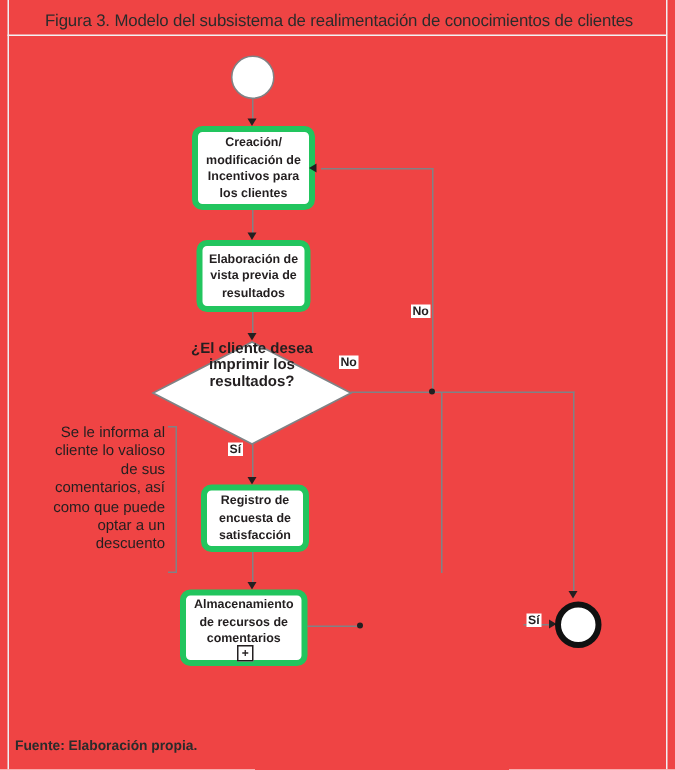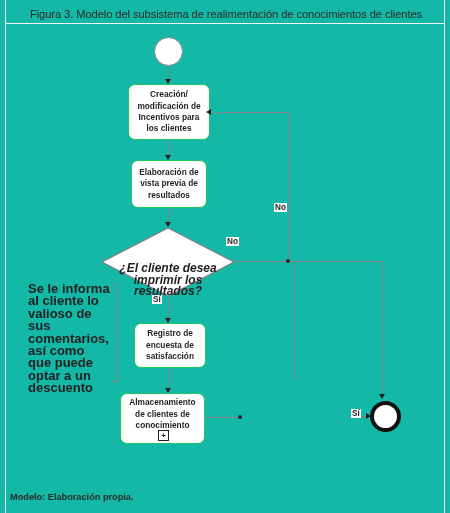--- a/index.html
+++ b/index.html
@@ -9,21 +9,21 @@
   }
   body {
     font-family: "Liberation Sans", sans-serif;
     color: #231f20;
   }
   #page {
     position: relative;
     width: 450px;
     height: 513px;
     overflow: hidden;
-    background: #14b8a6;
+    background: #ef4444;
   }
   
   .frame-left {
     position: absolute;
     left: 5px; top: 0; width: 1px; height: 513px;
     background: #f0f0f2;
   }
   .frame-right {
     position: absolute;
     left: 444px; top: 0; width: 1px; height: 513px;
@@ -51,21 +51,21 @@
     font-weight: bold;
     color: #2b2b2b;
   }
 
   
   .node {
     position: absolute;
     box-sizing: border-box;
   }
   .proc {
-    border: 1px solid #22c55e;
+    border: 4px solid #22c55e;
     border-radius: 7px;
     background: #ffffff;
     display: flex;
     align-items: center;
     justify-content: center;
     text-align: center;
     font-size: 8.3px;
     font-weight: bold;
     line-height: 11.4px;
     color: #231f20;
@@ -84,29 +84,28 @@
     background: #ffffff;
   }
 
   .diamond-wrap { position: absolute; }
   .diamond-wrap svg { display: block; }
   .diamond-label {
     position: absolute;
     left: 0; top: 0;
     width: 100%; height: 100%;
     display: flex;
-    align-items: flex-end;
+    align-items: flex-start;
     justify-content: center;
     text-align: center;
-    font-size: 12px;
+    font-size: 10px;
     font-weight: bold;
     line-height: 11.2px;
     color: #231f20;
     pointer-events: none;
-    font-style: italic;
   }
   .diamond-label span { display: block; width: 86%; }
 
   
   .plus-mark {
     position: absolute;
     width: 9px; height: 9px;
     border: 1px solid #231f20;
     background: #ffffff;
     display: flex;
@@ -152,23 +151,23 @@
     font-weight: bold;
     color: #231f20;
     background: #ffffff;
     padding: 0 1px;
     white-space: nowrap;
   }
 
   
   .note {
     position: absolute;
-    text-align: left;
-    font-size: 13px;
-    font-weight: bold;
+    text-align: right;
+    font-size: 10px;
+    font-weight: normal;
     line-height: 12.4px;
     color: #231f20;
   }
   .note-bracket {
     position: absolute;
     border: 1.2px solid #808285;
     border-left: none;
     width: 5px;
   }
 </style>
@@ -216,21 +215,21 @@
   <div class="edge-label" style="left:152px; top:295px;">Sí</div>
 
   <div class="node proc" style="left:134px; top:323px; width:72px; height:45px;">
     <span>Registro de encuesta de satisfacción</span>
   </div>
 
   <div class="ln ln-v" style="left:168px; top:368px; height:22px;"></div>
   <div class="arrow-d" style="left:165px; top:388px;"></div>
 
   <div class="node proc" style="left:120px; top:393px; width:85px; height:51px;">
-    <span style="padding-bottom:8px;">Almacenamiento de clientes de conocimiento</span>
+    <span style="padding-bottom:8px;">Almacenamiento de recursos de comentarios</span>
   </div>
   <div class="plus-mark" style="left:158px; top:430px;">+</div>
 
   <div class="ln ln-h" style="left:205px; top:417px; width:36px;"></div>
   <div class="dot" style="left:238px; top:415px;"></div>
 
 
   <div class="ln ln-h" style="left:349px; top:416px; width:18px;"></div>
   <div class="edge-label" style="left:351px; top:409px;">Sí</div>
   <div class="arrow-r" style="left:366px; top:413px;"></div>
@@ -247,15 +246,15 @@
   <div class="dot" style="left:286px; top:259px;"></div>
 
   <div class="ln ln-v" style="left:294px; top:262px; height:120px;"></div>
 
   <div class="ln ln-v" style="left:382px; top:261px; height:137px;"></div>
   <div class="arrow-d" style="left:379px; top:394px;"></div>
 
   <div class="note" style="left:28px; top:283px; width:82px;">Se le informa al cliente lo valioso de sus comentarios, así como que puede optar a un descuento</div>
   <div class="note-bracket" style="left:112px; top:284px; height:96px;"></div>
 
-  <div class="footer">Modelo: Elaboración propia.</div>
+  <div class="footer">Fuente: Elaboración propia.</div>
 
 </div>
 
 </body></html>

